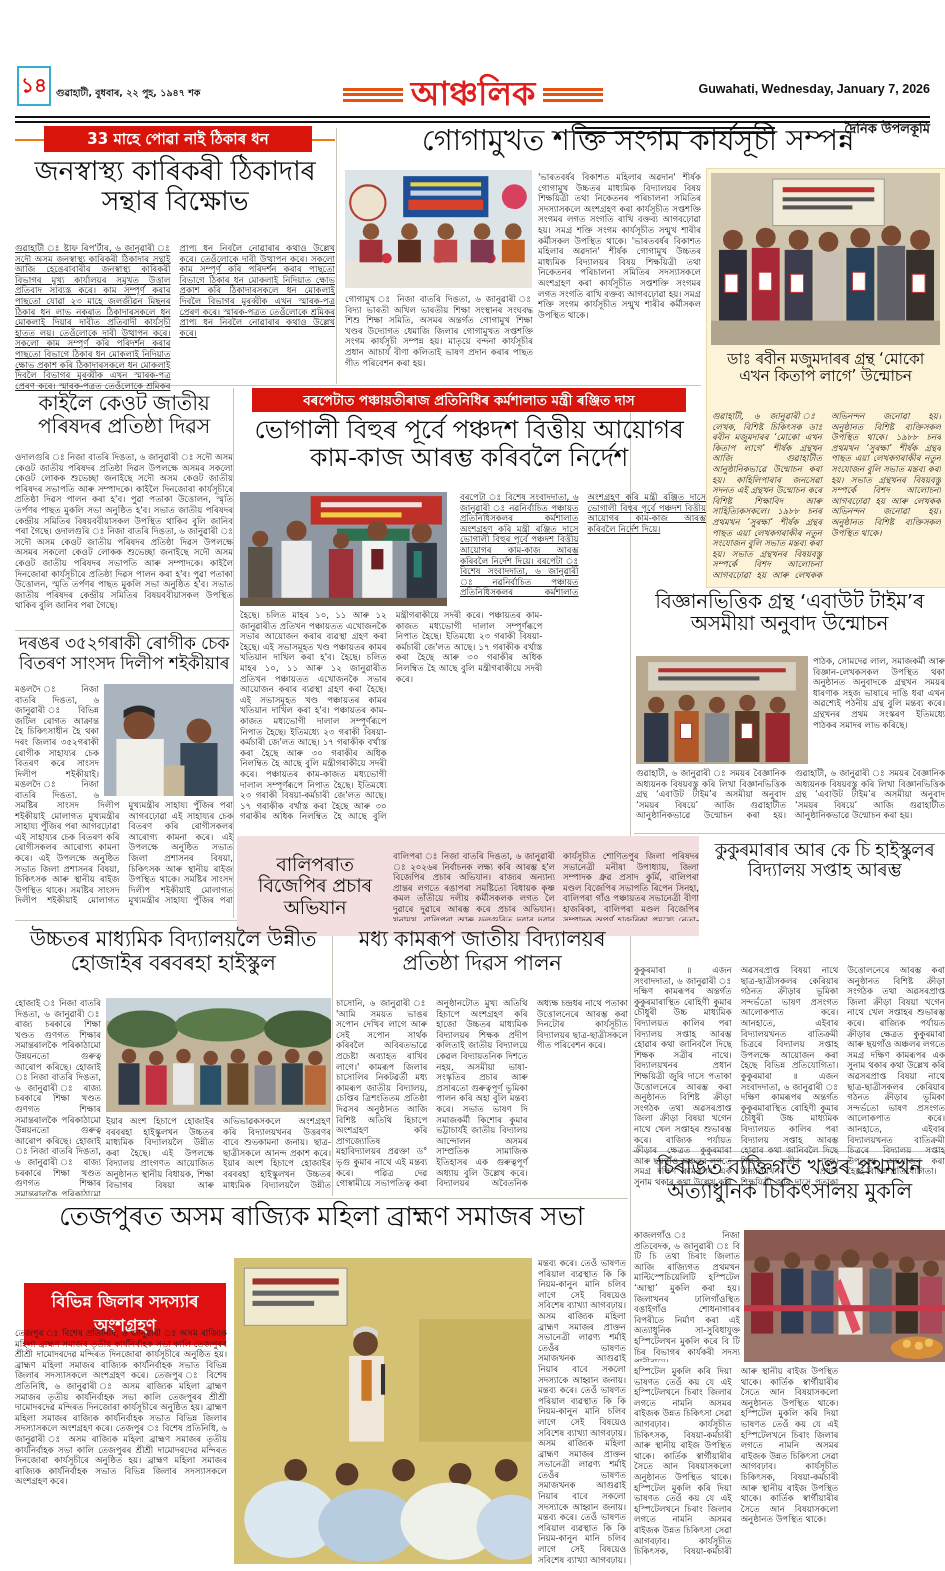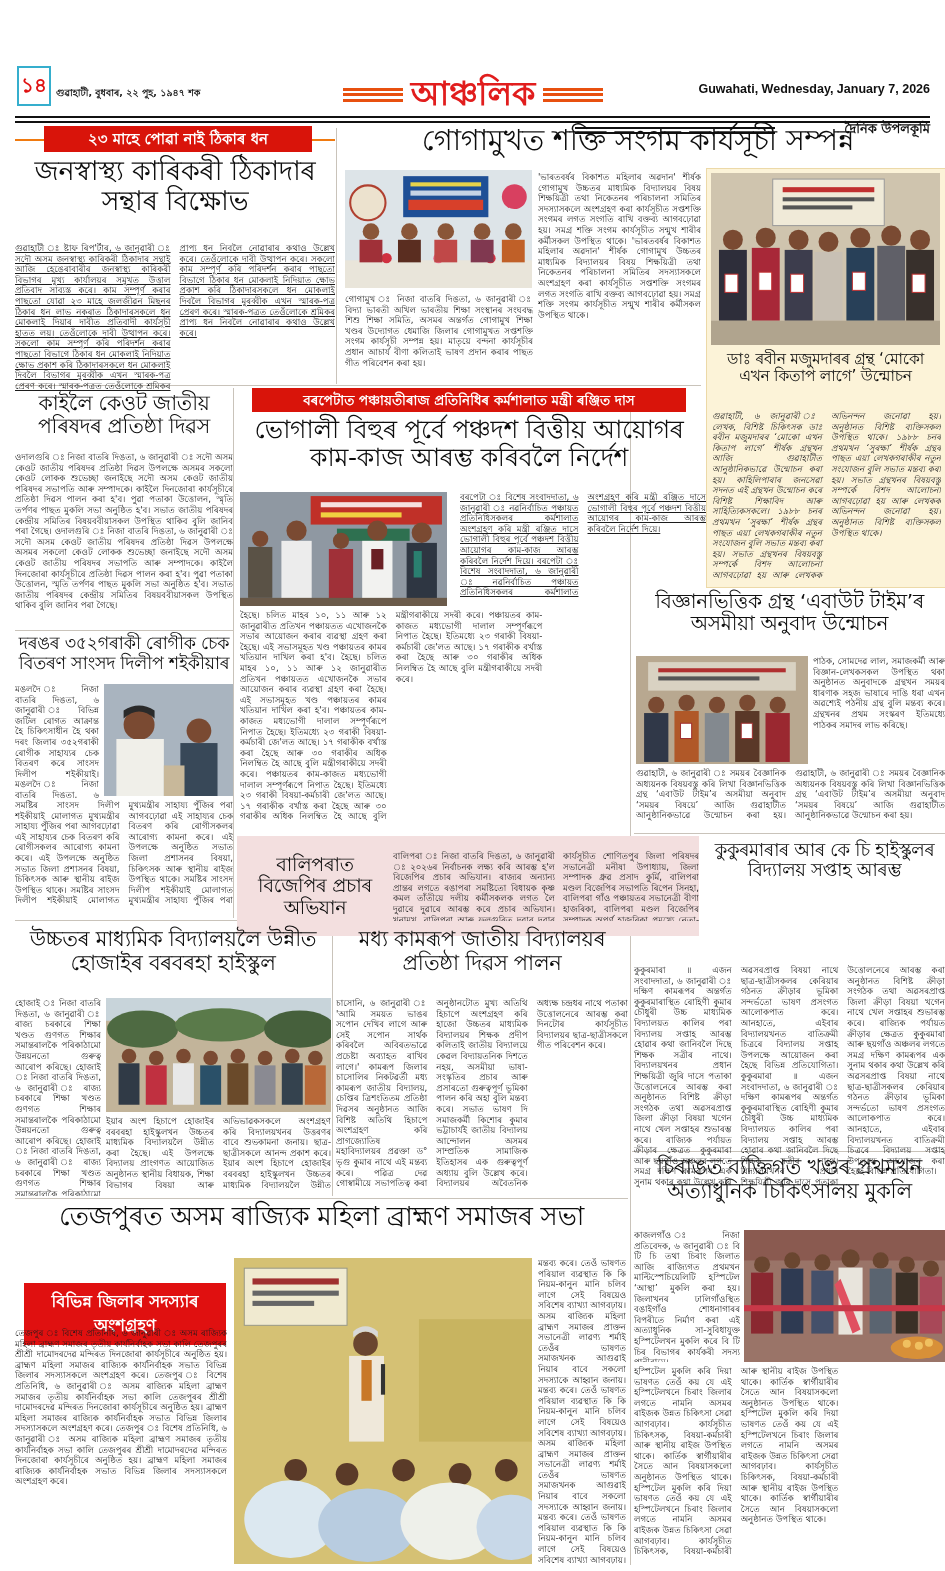--- a/index.html
+++ b/index.html
@@ -48,21 +48,21 @@
   <div class="abs vr" style="left:332px;top:925px;height:271px;"></div>
   <div class="abs vr" style="left:630px;top:388px;height:1177px;"></div>
   <div class="abs hrl" style="left:15px;top:385px;width:686px;"></div>
   <div class="abs hrl" style="left:15px;top:630px;width:218px;"></div>
   <div class="abs hrl" style="left:15px;top:920px;width:614px;"></div>
   <div class="abs hrl" style="left:634px;top:833px;width:311px;"></div>
   <div class="abs hrl" style="left:632px;top:1151px;width:313px;"></div>
   <div class="abs hrl" style="left:15px;top:1198px;width:613px;"></div>
 
   <div class="abs" style="left:15px;top:139px;width:320px;height:2px;background:#f07a10;"></div>
-  <div class="abs kicker" style="left:44px;top:126px;width:268px;height:26px;font-size:15px;line-height:26px;">২৩ মাহে পোৱা নাই ঠিকাৰ ধন</div>
+  <div class="abs kicker" style="left:44px;top:126px;width:268px;height:26px;font-size:15px;line-height:26px;">33 মাহে পোৱা নাই ঠিকাৰ ধন</div>
   <div class="abs hl" style="left:15px;top:156px;width:320px;font-size:27px;">জনস্বাস্থ্য কাৰিকৰী ঠিকাদাৰ সন্থাৰ বিক্ষোভ</div>
   <div class="abs" style="left:15px;top:243px;width:320px;height:150px;text-decoration:underline;">
     <div class="body cols2">
       <span>গুৱাহাটী ঃ ষ্টাফ ৰিপ'ৰ্টাৰ, ৬ জানুৱাৰী ঃ সদৌ অসম জনস্বাস্থ্য কাৰিকৰী ঠিকাদাৰ সন্থাই আজি হেঙেৰাবাৰীৰ জনস্বাস্থ্য কাৰিকৰী বিভাগৰ মুখ্য কাৰ্যালয়ৰ সমুখত উত্তাল প্ৰতিবাদ সাব্যস্ত কৰে। কাম সম্পূৰ্ণ কৰাৰ পাছতো যোৱা ২৩ মাহে জলজীৱন মিছনৰ ঠিকাৰ ধন লাভ নকৰাত ঠিকাদাৰসকলে ধন মোকলাই দিয়াৰ দাবীত প্ৰতিবাদী কাৰ্যসূচী হাতত লয়।</span>
       <span>তেওঁলোকে দাবী উত্থাপন কৰে। সকলো কাম সম্পূৰ্ণ কৰি পৰিদৰ্শন কৰাৰ পাছতো বিভাগে ঠিকাৰ ধন মোকলাই নিদিয়াত ক্ষোভ প্ৰকাশ কৰি ঠিকাদাৰসকলে ধন মোকলাই দিবলৈ বিভাগৰ মুৰব্বীক এখন স্মাৰক-পত্ৰ প্ৰেৰণ কৰে। স্মাৰক-পত্ৰত তেওঁলোকে শ্ৰমিকৰ প্ৰাপ্য ধন নিবলৈ নোৱাৰাৰ কথাও উল্লেখ কৰে। তেওঁলোকে দাবী উত্থাপন কৰে। সকলো কাম সম্পূৰ্ণ কৰি পৰিদৰ্শন কৰাৰ পাছতো বিভাগে ঠিকাৰ ধন মোকলাই নিদিয়াত ক্ষোভ প্ৰকাশ কৰি ঠিকাদাৰসকলে ধন মোকলাই দিবলৈ বিভাগৰ মুৰব্বীক এখন স্মাৰক-পত্ৰ প্ৰেৰণ কৰে। স্মাৰক-পত্ৰত তেওঁলোকে শ্ৰমিকৰ প্ৰাপ্য ধন নিবলৈ নোৱাৰাৰ কথাও উল্লেখ কৰে। </span>
     </div>
   </div>
 
   <div class="abs hl" style="left:343px;top:124px;width:590px;font-size:29px;white-space:nowrap;">গোগামুখত শক্তি সংগম কাৰ্যসূচী সম্পন্ন</div>
   <div class="abs photo" style="left:345px;top:170px;width:187px;height:118px;">

